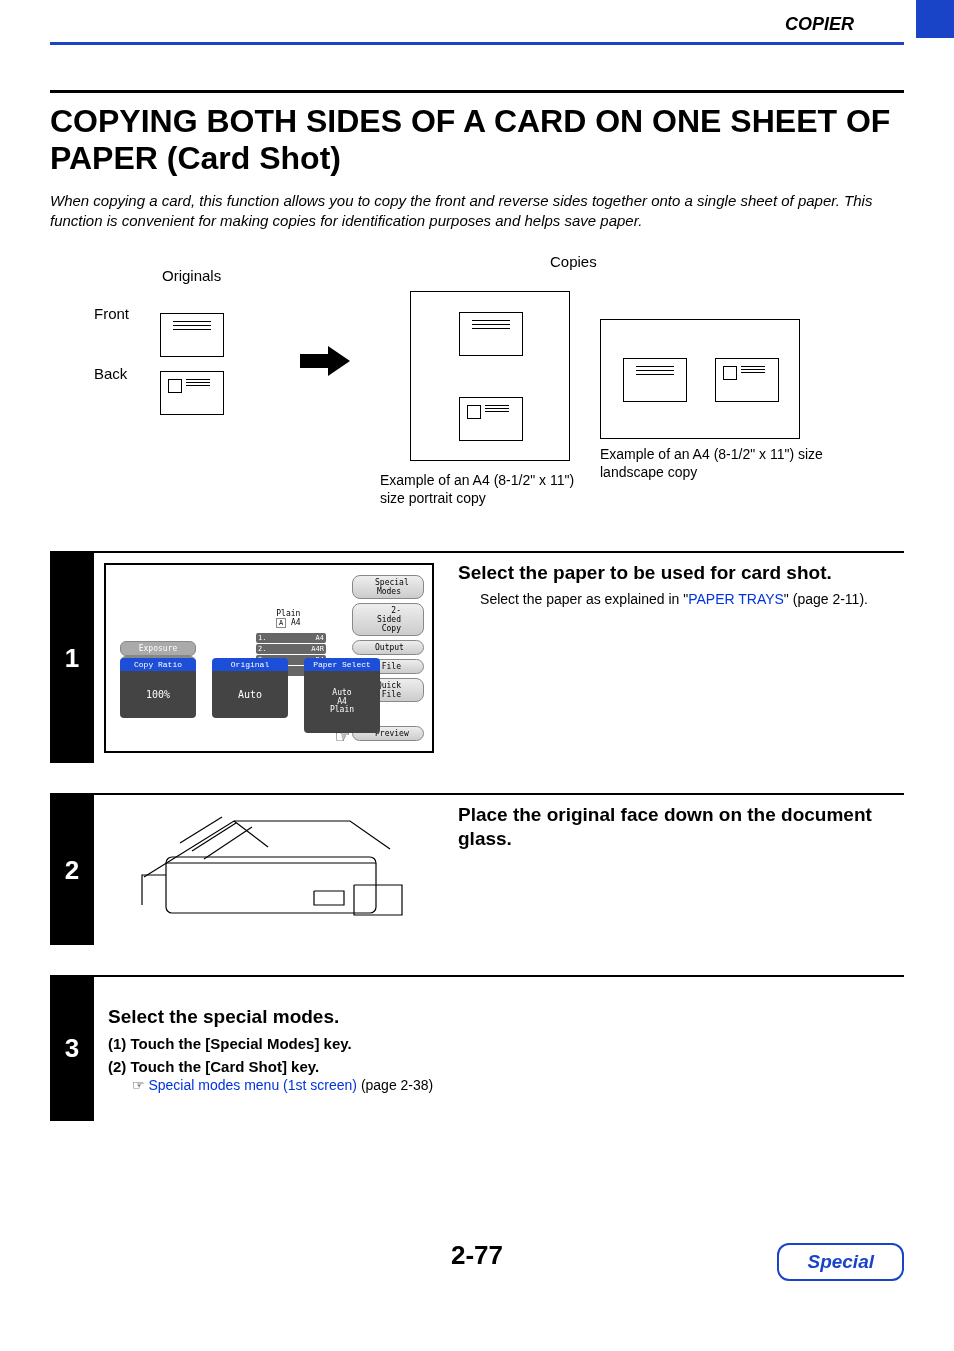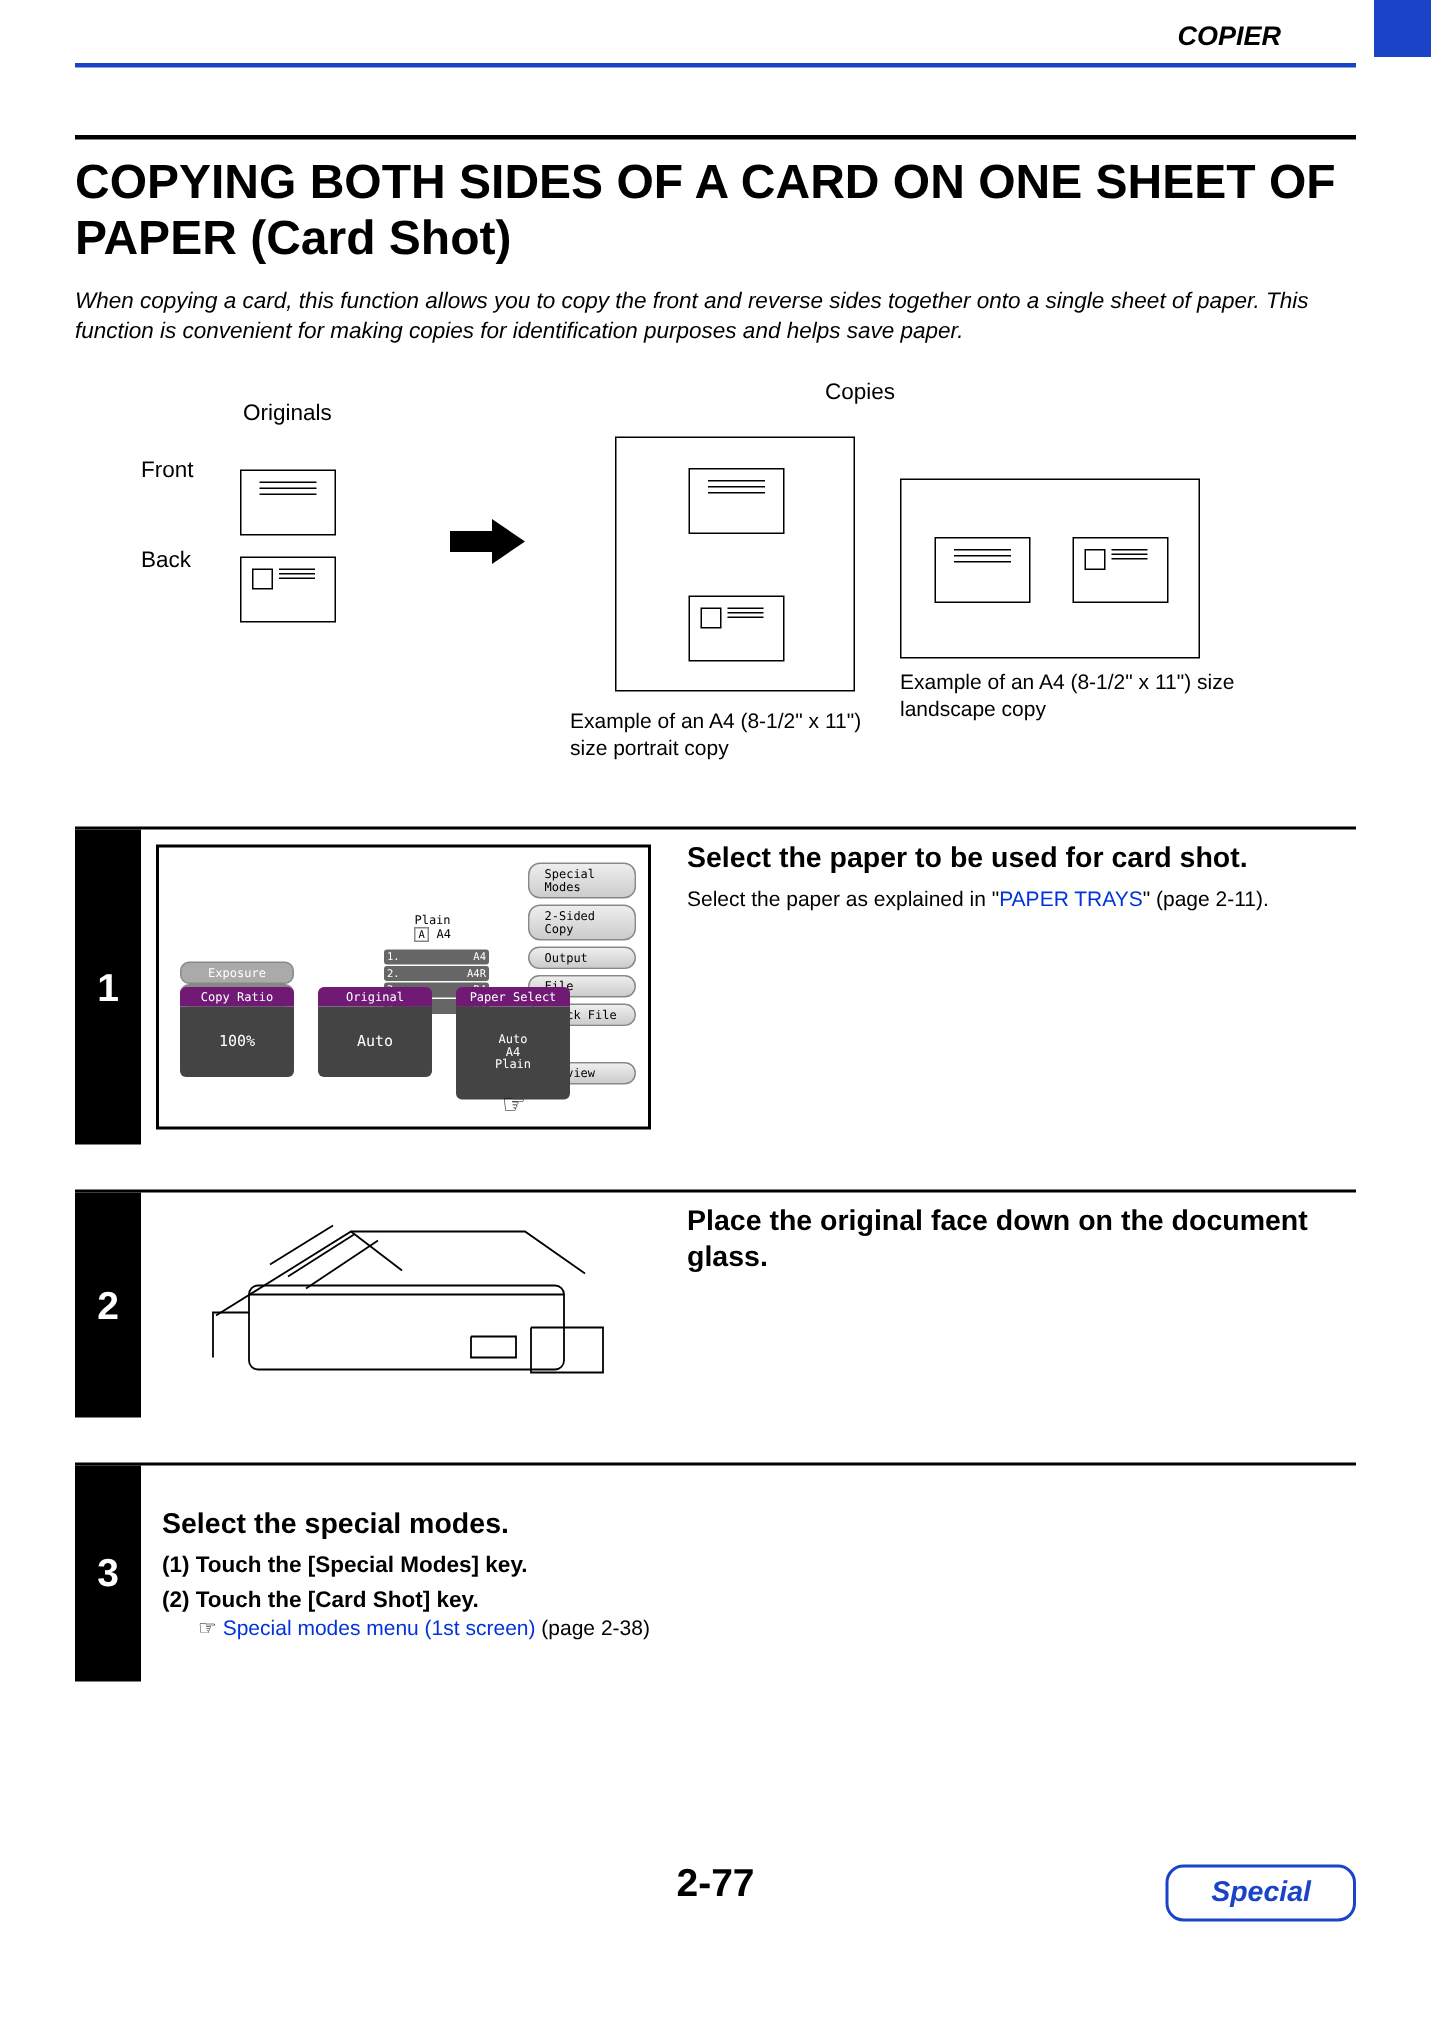--- a/index.html
+++ b/index.html
@@ -25,31 +25,31 @@
   .inner-id .ln span { border-top: 1px solid #000; }
   .copy-box { position: absolute; border: 1px solid #000; width: 160px; height: 170px; top: 30px; left: 360px; }
   .copy-box2 { position: absolute; border: 1px solid #000; width: 200px; height: 120px; top: 58px; left: 550px; }
   .caption { position: absolute; font-size: 14px; line-height: 1.3; }
   .step-row { display: flex; border-top: 2px solid #000; margin-top: 30px; }
   .step-num { width: 44px; background: #000; color: #fff; display: flex; align-items: center; justify-content: center; font-size: 26px; font-weight: bold; }
   .step-body { flex: 1; padding: 28px 14px; }
   .step-left { width: 350px; display: flex; align-items: center; justify-content: center; padding: 10px 6px; }
   .step-right { flex: 1; padding: 8px 14px; }
   .step-title { font-size: 19px; font-weight: bold; margin-bottom: 6px; line-height: 1.25; }
-  .step-p { font-size: 14px; }
+  .step-p { font-size: 14px; text-align: center; }
   .linkish { color: #0033dd; }
   .step-sub { font-size: 15px; font-weight: bold; margin: 6px 0 2px; }
   .step-note { font-size: 14px; margin-left: 24px; }
   .ui-panel { border: 2px solid #000; width: 330px; height: 190px; position: relative; font-family: monospace; font-size: 8px; }
-  .ui-btn { border: 1px solid #888; border-radius: 8px; background: linear-gradient(#eee,#ccc); padding: 2px 10px; text-align: left; margin: 2px 0; font-size: 8px; }
+  .ui-btn { border: 1px solid #888; border-radius: 8px; background: linear-gradient(#eee,#ccc); padding: 2px 22px; text-align: right; margin: 2px 0; font-size: 8px; }
   .ui-box { border: 1px solid #888; border-radius: 6px; background: #aaa; color: #fff; padding: 2px 4px; text-align: center; font-size: 8px; }
   .ui-right { position: absolute; right: 8px; top: 8px; width: 72px; display: flex; flex-direction: column; }
   .ui-bottom { position: absolute; bottom: 18px; left: 14px; display: flex; gap: 16px; }
   .ui-cell { width: 76px; text-align: center; }
-  .ui-cell .lbl { background: #701a75; color: #fff; font-size: 8px; padding: 2px; border-radius: 4px 4px 0 0; }
+  .ui-cell .lbl { background: #1d4ed8; color: #fff; font-size: 8px; padding: 2px; border-radius: 4px 4px 0 0; font-family: Liberation Mono, monospace; }
   .ui-cell .val { background: #444; color: #fff; font-size: 10px; padding: 18px; border-radius: 0 0 4px 4px; }
   .ui-expo { position: absolute; top: 76px; left: 14px; width: 76px; }
   .ui-tray { position: absolute; top: 68px; left: 150px; width: 70px; font-size: 7px; }
   .ui-tray div { background: #666; color: #fff; padding: 1px 2px; margin-bottom: 1px; display: flex; justify-content: space-between; border-radius: 2px; }
   .ui-plain { position: absolute; top: 44px; left: 170px; font-size: 8px; text-align: center; }
   .scanner-svg { width: 330px; height: 130px; }
   .page-num { position: absolute; bottom: 80px; left: 0; right: 0; text-align: center; font-size: 26px; font-weight: bold; }
   .contents-btn { position: absolute; bottom: 70px; right: 50px; border: 2px solid #1a44c8; border-radius: 12px; padding: 6px 28px; color: #1a44c8; font-weight: bold; font-size: 19px; font-style: italic; background: #fff; }
   .hand-ptr { position: absolute; bottom: 2px; left: 230px; font-size: 22px; }
 </style>

